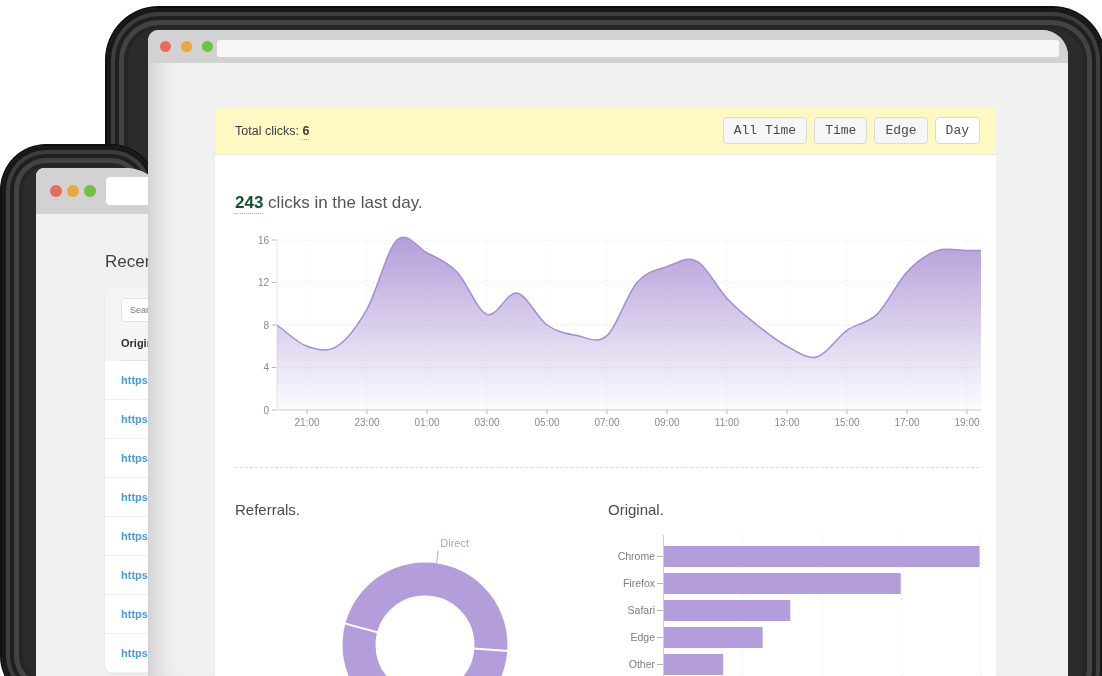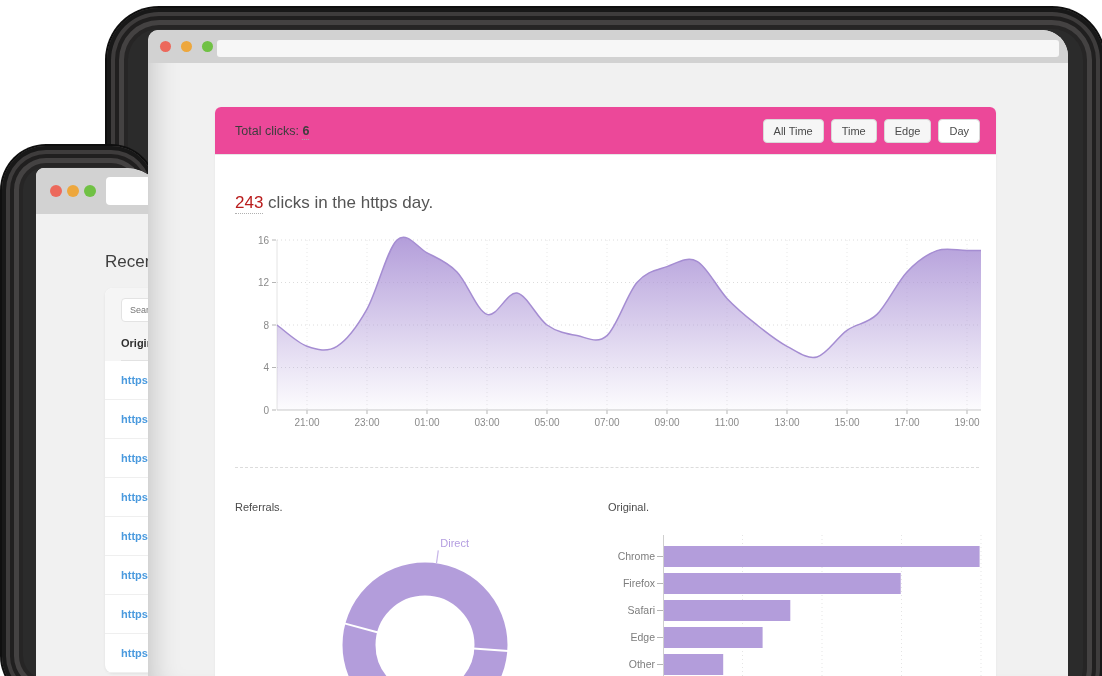--- a/index.html
+++ b/index.html
@@ -40,35 +40,35 @@
   #search-input { width:170px; height:24px; border:1px solid #e3e3e3; border-radius:4px;
     font-size:9px; padding:0 8px; color:#555; background:#fff; font-family:inherit; }
   #table-header { font-size:11px; font-weight:bold; color:#2f2f2f; padding:15px 0 11px 0;
     border-bottom:1px solid #e2e2e2; }
   .mini-row { height:39px; line-height:39px; padding-left:16px; border-bottom:1px solid #efefef;
     font-size:11px; font-weight:bold; white-space:nowrap; }
 
   
   #card { position:absolute; left:67px; top:77px; width:781px; height:700px; background:#fff;
     border-radius:6px; box-shadow:0 1px 3px rgba(0,0,0,.05); }
-  #card-header { height:48px; background:#ec4899; border-radius:6px 6px 0 0;
+  #card-header { height:48px; background:#fef9c3; border-radius:6px 6px 0 0;
     border-bottom:1px solid #e6e6e6; display:flex; align-items:center;
     justify-content:space-between; padding:0 16px 0 20px; }
   #total-clicks { font-size:12.5px; color:#3d3d3d; }
   #total-clicks b { border-bottom:1px dotted #a8a8a8; padding-bottom:1px; }
   #filters { display:flex; gap:7px; }
-  .filter-btn { font-size:11px; color:#4a4a4a; background:#f6f6f6; border:1px solid #d9d9d9;
-    border-radius:4px; padding:5px 10px; font-family:Liberation Sans, sans-serif; cursor:pointer; }
+  .filter-btn { font-size:13px; color:#4a4a4a; background:#f6f6f6; border:1px solid #d9d9d9;
+    border-radius:4px; padding:5px 10px; font-family:Liberation Mono, monospace; cursor:pointer; }
   .filter-btn.active { background:#ffffff; }
 
   #headline { position:absolute; left:20px; top:86px; font-size:17px; color:#555; }
-  #headline .count { font-weight:normal; color:#b91c1c; border-bottom:1px dotted #b0b0b0; padding-bottom:1px;margin-top:44px; }
+  #headline .count { font-weight:bold; color:#14532d; border-bottom:1px dotted #b0b0b0; padding-bottom:1px;margin-top:44px; }
 
   #divider { position:absolute; left:20px; top:360px; width:744px; height:0; border-top:1px dashed #dcdcdc; }
-  .section-title { position:absolute; top:394px; font-size:11px; color:#4b4b4b; }
+  .section-title { position:absolute; top:394px; font-size:15px; color:#4b4b4b; }
   #referrals-title { left:20px; }
   #browsers-title { left:393px; }
 
   #area-chart { position:absolute; left:20px; top:125px; }
   #donut-chart { position:absolute; left:100px; top:430px; }
   #bars-chart { position:absolute; left:393px; top:428px; }
   svg text { font-family:"Liberation Sans", sans-serif; }
 </style>
 </head>
 <body>
@@ -116,21 +116,21 @@
       </div>
       <div id="filters">
         <button class="filter-btn">All Time</button>
         <button class="filter-btn">Time</button>
         <button class="filter-btn">Edge</button>
         <button class="filter-btn active">Day</button>
       </div>
     </div>
 
     <div id="headline">
-      <span class="count">243</span><span> clicks in the https day.</span>
+      <span class="count">243</span><span> clicks in the last day.</span>
     </div>
 
     <svg id="area-chart" width="746" height="200">
         <defs>
           <linearGradient id="agrad" x1="0" y1="0" x2="0" y2="1">
             <stop offset="0%" stop-color="#ab93d6" stop-opacity="0.9"></stop>
             <stop offset="70%" stop-color="#ab93d6" stop-opacity="0.28"></stop>
             <stop offset="100%" stop-color="#ab93d6" stop-opacity="0.03"></stop>
           </linearGradient>
         </defs>

